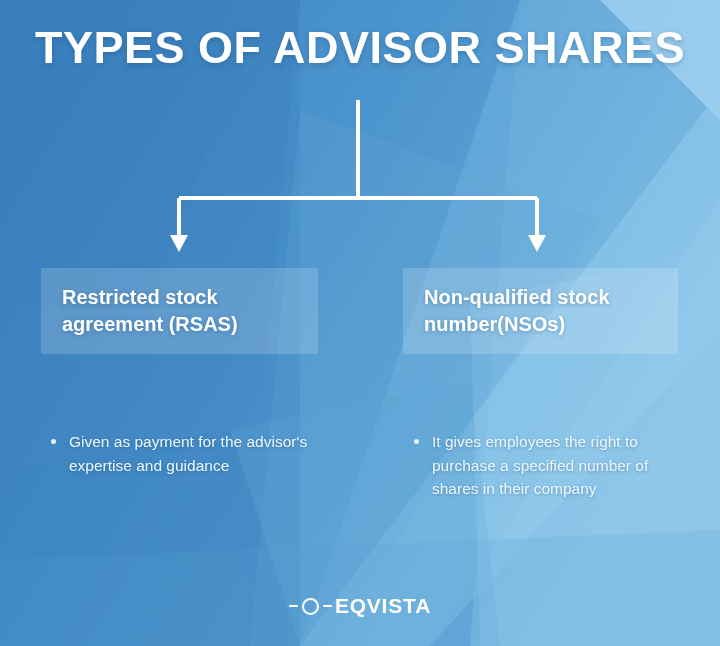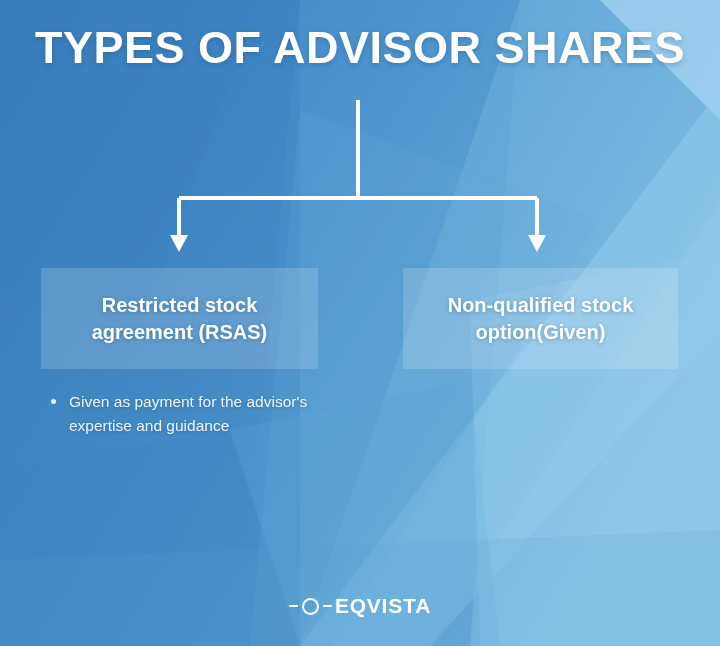--- a/index.html
+++ b/index.html
@@ -53,41 +53,40 @@
     top: 0;
     width: 720px;
     height: 270px;
     pointer-events: none;
   }
 
   
   .headbox {
     position: absolute;
     top: 268px;
-    height: 101px;
+    height: 86px;
     display: flex;
     align-items: center;
     justify-content: center;
-    text-align: center;
     color: #ffffff;
     font-size: 20px;
     font-weight: bold;
     line-height: 1.33;
     background: rgba(255,255,255,0.17);
     text-shadow: 0 1px 4px rgba(20,70,110,0.35);
-    padding: 0 10px;
+    padding: 0 21px;
     box-sizing: border-box;
   }
   .headbox.left  { left: 41px;  width: 277px; }
   .headbox.right { left: 403px; width: 275px; }
 
   
   .bullets {
     position: absolute;
-    top: 390px;
+    top: 430px;
     margin: 0;
     padding: 0;
     list-style: none;
     color: #eef6fc;
     font-size: 15.5px;
     line-height: 1.52;
     text-shadow: 0 1px 3px rgba(20,70,110,0.35);
   }
   .bullets.left  { left: 47px;  width: 305px; }
   .bullets.right { left: 410px; width: 275px; }
@@ -182,27 +181,28 @@
         <path d="M179,198 L537,198"></path>
         <path d="M179,198 L179,240"></path>
         <path d="M537,198 L537,240"></path>
       </g>
       <polygon points="170,235 188,235 179,252" fill="#ffffff"></polygon>
       <polygon points="528,235 546,235 537,252" fill="#ffffff"></polygon>
     </svg>
 
     <div class="headbox left">Restricted stock agreement (RSAS)</div>
 
-    <div class="headbox right">Non-qualified stock option(Given)</div>
+    <div class="headbox right">Non-qualified stock number(NSOs)</div>
 
     <ul class="bullets left">
       <li>Given as payment for the advisor's expertise and guidance</li>
     </ul>
 
     <ul class="bullets right">
+      <li>It gives employees the right to purchase a specified number of shares in their company</li>
     </ul>
 
     <div class="logo">
       <span class="logo-mark">
         <span class="logo-dash"></span>
         <span class="logo-ring"></span>
         <span class="logo-dash"></span>
       </span>
       <span class="logo-word">EQVISTA</span>
     </div>

